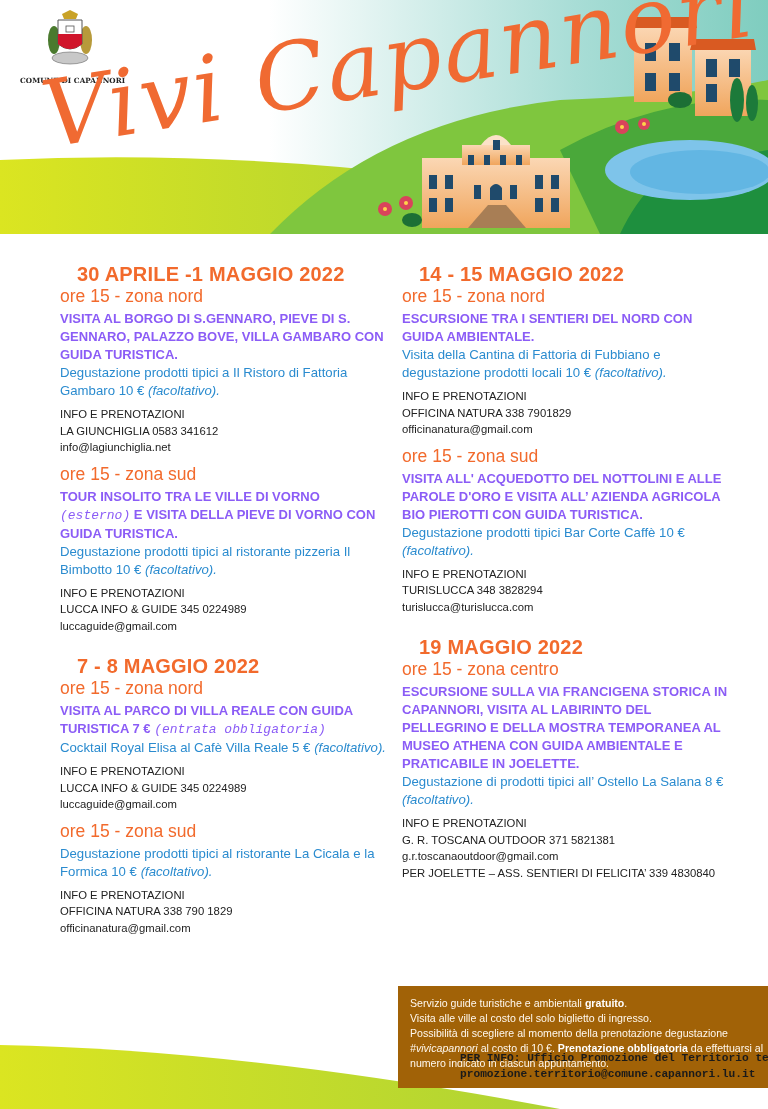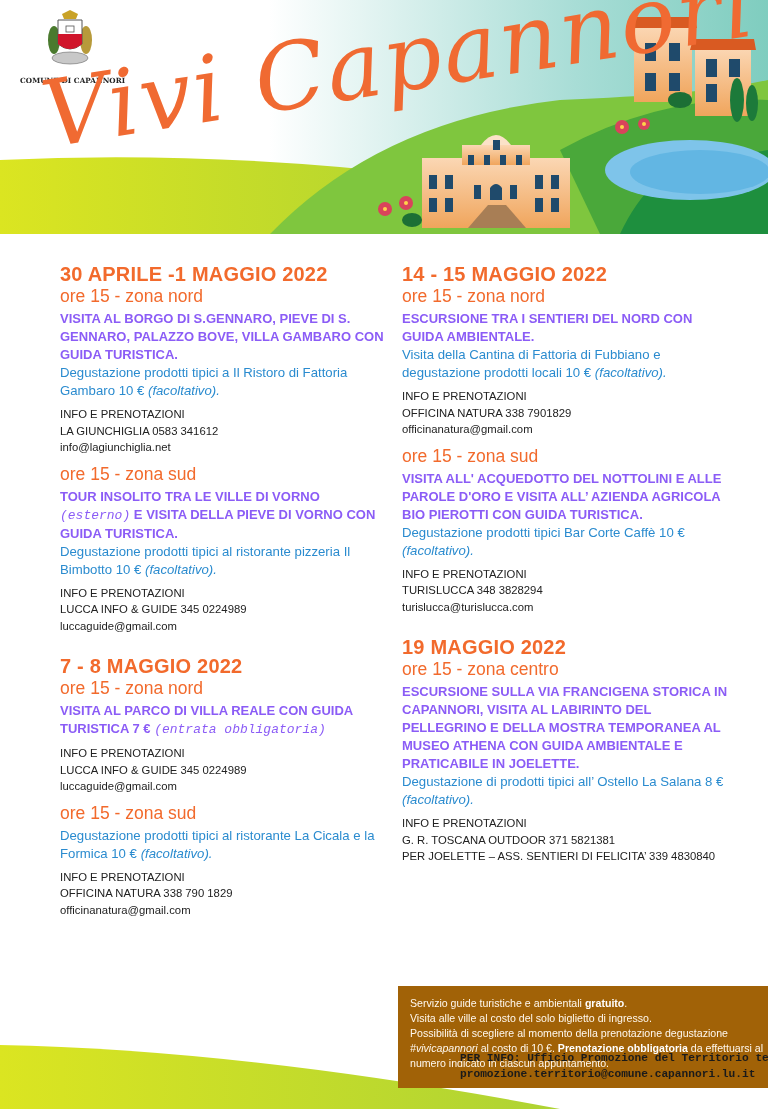--- a/index.html
+++ b/index.html
@@ -11,21 +11,21 @@
 
   .logo { position: absolute; left: 20px; top: 10px; width: 100px; text-align: center; }
   .logo-caption { font-family: "DejaVu Serif", serif; font-weight: bold; font-size: 7.2px; color: #222; letter-spacing: 0.1px; margin-top: 2px; white-space: nowrap; }
 
   .title-script { position: absolute; left: 50px; top: 70px; font-family: "DejaVu Serif", serif; font-style: italic; font-size: 92px; color: #f06a32; letter-spacing: 2px; transform: rotate(-9deg); transform-origin: left bottom; white-space: nowrap; line-height: 1; }
 
   .col { position: absolute; width: 330px; }
   .col-left { left: 60px; top: 262px; }
   .col-right { left: 402px; top: 262px; }
 
-  .date { font-family: "Liberation Sans", sans-serif; font-weight: bold; font-size: 20px; color: #f26a2c; line-height: 24px; letter-spacing: 0.2px; }
+  .date { font-family: "Liberation Sans", sans-serif; font-weight: bold; font-size: 20px; color: #f26a2c; line-height: 24px; letter-spacing: 0.2px; margin-left: 17px; }
   .slot { font-family: "Liberation Sans", sans-serif; font-size: 17.5px; color: #f26a2c; line-height: 20px; margin-bottom: 4px; }
   .act { font-family: "Liberation Sans", sans-serif; font-weight: bold; font-size: 13px; color: #8b5cf6; line-height: 18px; }
   .act i { font-weight: normal; font-family: Liberation Mono, monospace; }
   .deg { font-family: "Liberation Sans", sans-serif; font-size: 13.2px; color: #2a8bcf; line-height: 18px; }
   .deg i { font-style: italic; }
   .info { font-family: "Liberation Sans", sans-serif; font-size: 11.3px; color: #222; line-height: 16.5px; margin-top: 6px; }
   .block { margin-bottom: 8px; }
   .gap { height: 12px; }
 
   .note { position: absolute; left: 398px; top: 942px; width: 380px; height: 102px; background: #a16207; padding: 10px 12px 0 12px; font-family: "Liberation Sans", sans-serif; font-size: 10.6px; line-height: 15px; color: #fff8ee; margin-top: 44px; }
@@ -153,20 +153,21 @@
         <div>luccaguide@gmail.com</div>
       </div>
     </div>
   </div>
   <div class="gap"></div>
   <div>
     <div class="date">7 - 8 MAGGIO 2022</div>
     <div class="block">
       <div class="slot">ore 15 - zona nord</div>
       <div class="act"><span>VISITA AL PARCO DI VILLA REALE CON GUIDA TURISTICA 7 €</span> <i>(entrata obbligatoria)</i></div>
+      <div class="deg"><span>Cocktail Royal Elisa al Cafè Villa Reale 5 €</span> <i>(facoltativo).</i></div>
       <div class="info">
         <div>INFO E PRENOTAZIONI</div>
         <div>LUCCA INFO &amp; GUIDE 345 0224989</div>
         <div>luccaguide@gmail.com</div>
       </div>
     </div>
     <div class="block">
       <div class="slot">ore 15 - zona sud</div>
       <div class="deg"><span>Degustazione prodotti tipici al ristorante La Cicala e la Formica 10 €</span> <i>(facoltativo).</i></div>
       <div class="info">
@@ -205,20 +206,21 @@
   <div class="gap"></div>
   <div>
     <div class="date">19 MAGGIO 2022</div>
     <div class="block">
       <div class="slot">ore 15 - zona centro</div>
       <div class="act">ESCURSIONE SULLA VIA FRANCIGENA STORICA IN CAPANNORI, VISITA AL LABIRINTO DEL PELLEGRINO E DELLA MOSTRA TEMPORANEA AL MUSEO ATHENA CON GUIDA AMBIENTALE E PRATICABILE IN JOELETTE.</div>
       <div class="deg"><span>Degustazione di prodotti tipici all’ Ostello La Salana 8 €</span> <i>(facoltativo).</i></div>
       <div class="info">
         <div>INFO E PRENOTAZIONI</div>
         <div>G. R. TOSCANA OUTDOOR 371 5821381</div>
+        <div>g.r.toscanaoutdoor@gmail.com</div>
         <div>PER JOELETTE – ASS. SENTIERI DI FELICITA’ 339 4830840</div>
       </div>
     </div>
   </div>
 </div>
 
 <svg id="bottom-hill" width="768" height="89" viewBox="0 0 768 89">
   <defs>
     <linearGradient id="hill2" x1="0" y1="0" x2="1" y2="0">
       <stop offset="0" stop-color="#dbe521"></stop>

